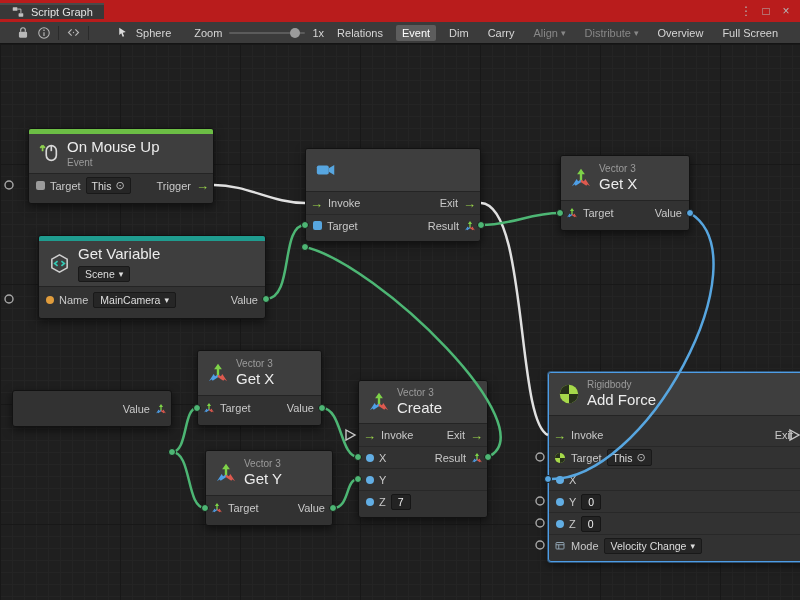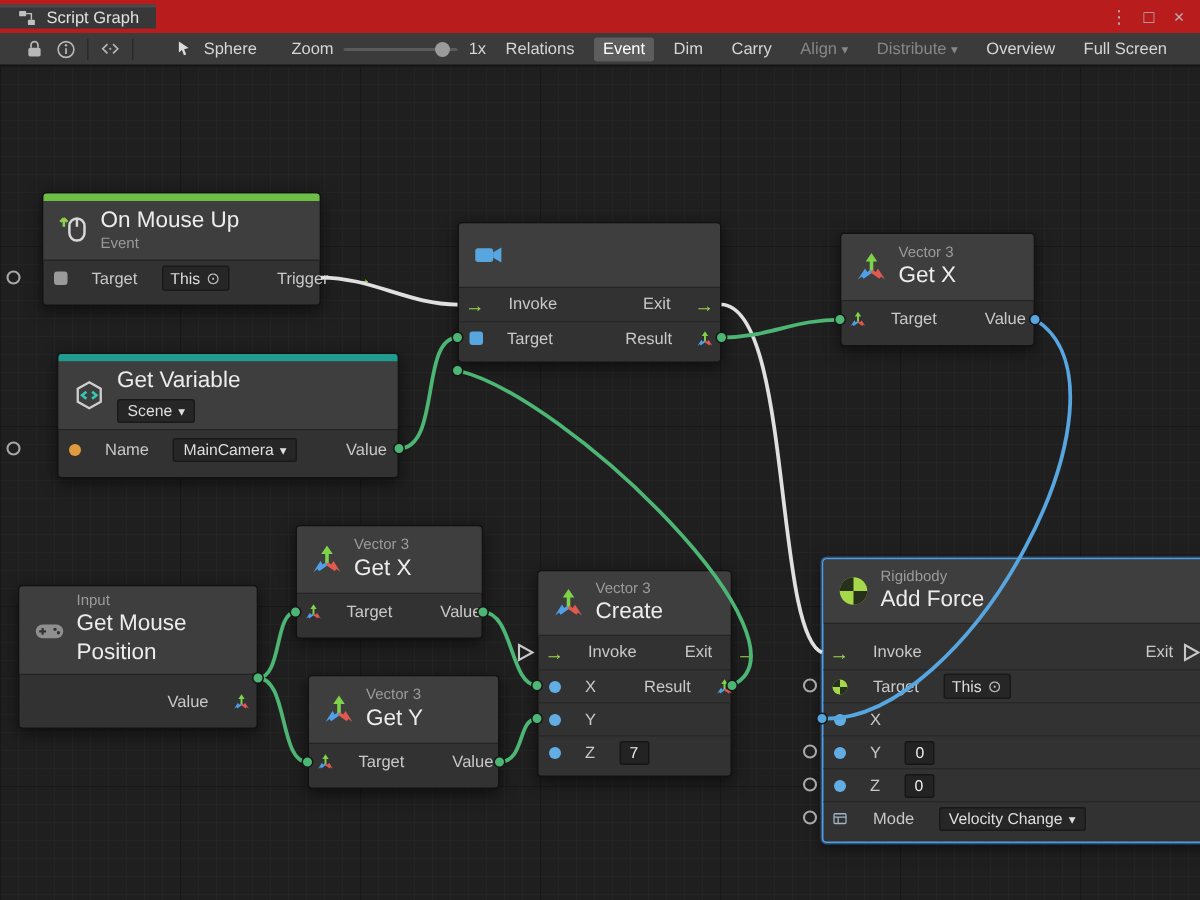--- a/index.html
+++ b/index.html
@@ -29,21 +29,21 @@
 
 .node{position:absolute;background:#323232;border:1px solid #121212;border-radius:3px;box-shadow:0 3px 10px rgba(0,0,0,.55);z-index:2}
 .node.selected{border-color:#4e9de6;box-shadow:0 0 0 1px rgba(78,157,230,.45),0 3px 10px rgba(0,0,0,.55)}
 .strip{height:5px;border-radius:2px 2px 0 0}
 .nhead{display:flex;align-items:center;gap:7px;padding:4px 9px;background:#3e3e3e;border-bottom:1px solid #242424;min-height:43px}
 .nhead.h39{min-height:38px}.nhead.h45{min-height:45px}
 .node>.nhead:first-child{border-radius:2px 2px 0 0}
 .ncat{font-size:10px;color:#9b9b9b;line-height:1.2}
 .ntitle{font-size:15px;color:#ececec;line-height:1.25}
 .nbody{padding-bottom:5px}
-.nrow{display:flex;align-items:center;gap:16px;height:22px;padding:0 7px}
+.nrow{display:flex;align-items:center;gap:5px;height:22px;padding:0 7px}
 .nrow+.nrow{border-top:1px solid #282828}
 .r24{height:24px}.r26{height:26px}
 .sp{flex:1}
 .plabel{color:#c9c9c9}
 .arrow{color:#9BD64A;font-weight:bold;font-size:13px;line-height:1}
 .arrow.in{margin-left:-3px}.arrow.out{margin-right:-3px}
 .dot{width:8px;height:8px;border-radius:50%;display:inline-block;flex:0 0 auto}
 .dot.blue{background:#62AEE4}.dot.orange{background:#E09C3C}
 .go-icon{width:9px;height:9px;background:#9a9a9a;border-radius:2px;flex:0 0 auto}
 .cam-sq{width:9px;height:9px;background:#57A6E0;border-radius:2px;flex:0 0 auto}
@@ -291,29 +291,20 @@
             <use href="#ic-vec3"></use>
           </svg>
         <span class="plabel">Target</span>
         <span class="sp"></span>
         <span class="plabel">Value</span>
       </div>
     </div>
   </div>
 
   <div class="node" style="left:12px;top:346px;width:160px">
-    <div class="nhead">
-      <svg class="vicon" width="22" height="22" viewBox="0 0 24 24">
-          <use href="#ic-gamepad"></use>
-        </svg>
-      <div>
-        <div class="ncat">Input</div>
-        <div class="ntitle">Get Mouse Position</div>
-      </div>
-    </div>
     <div class="nbody" style="padding-top:6px">
       <div class="nrow r24">
         <span class="sp"></span>
         <span class="plabel">Value</span>
         <svg class="vicon" width="12" height="12" viewBox="0 0 24 24" style="margin-right:-3px">
             <use href="#ic-vec3"></use>
           </svg>
       </div>
     </div>
   </div>

